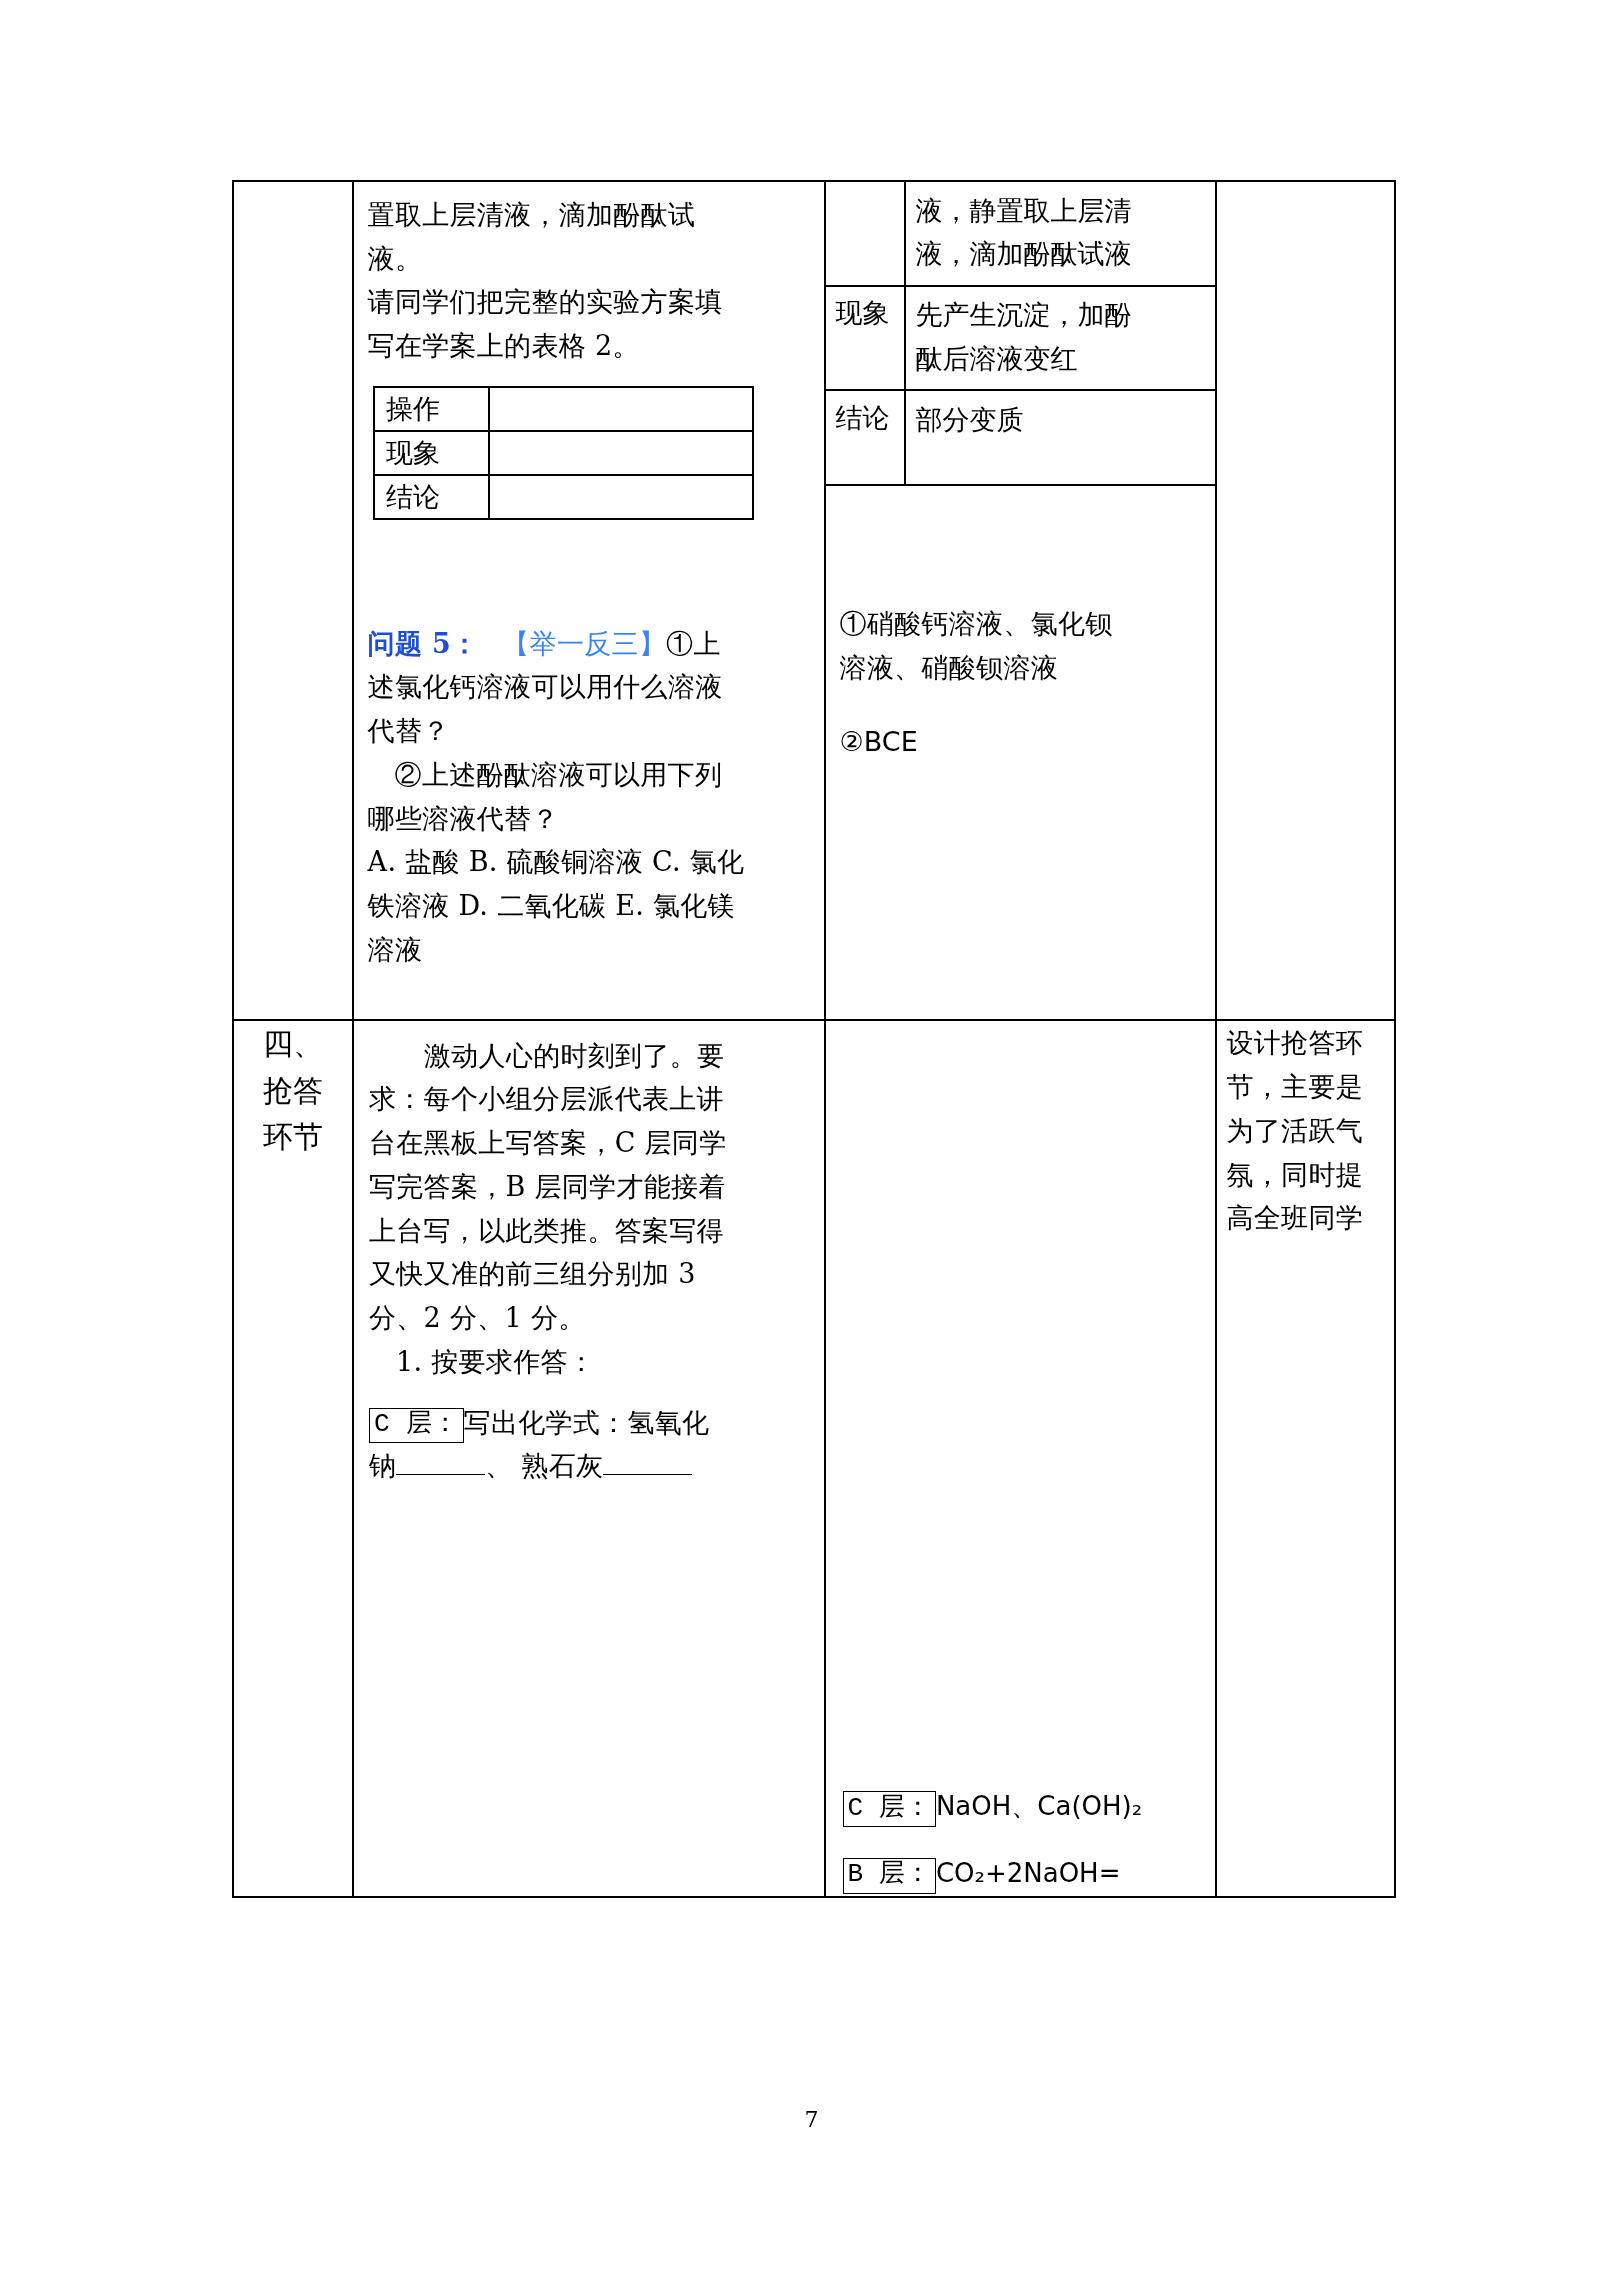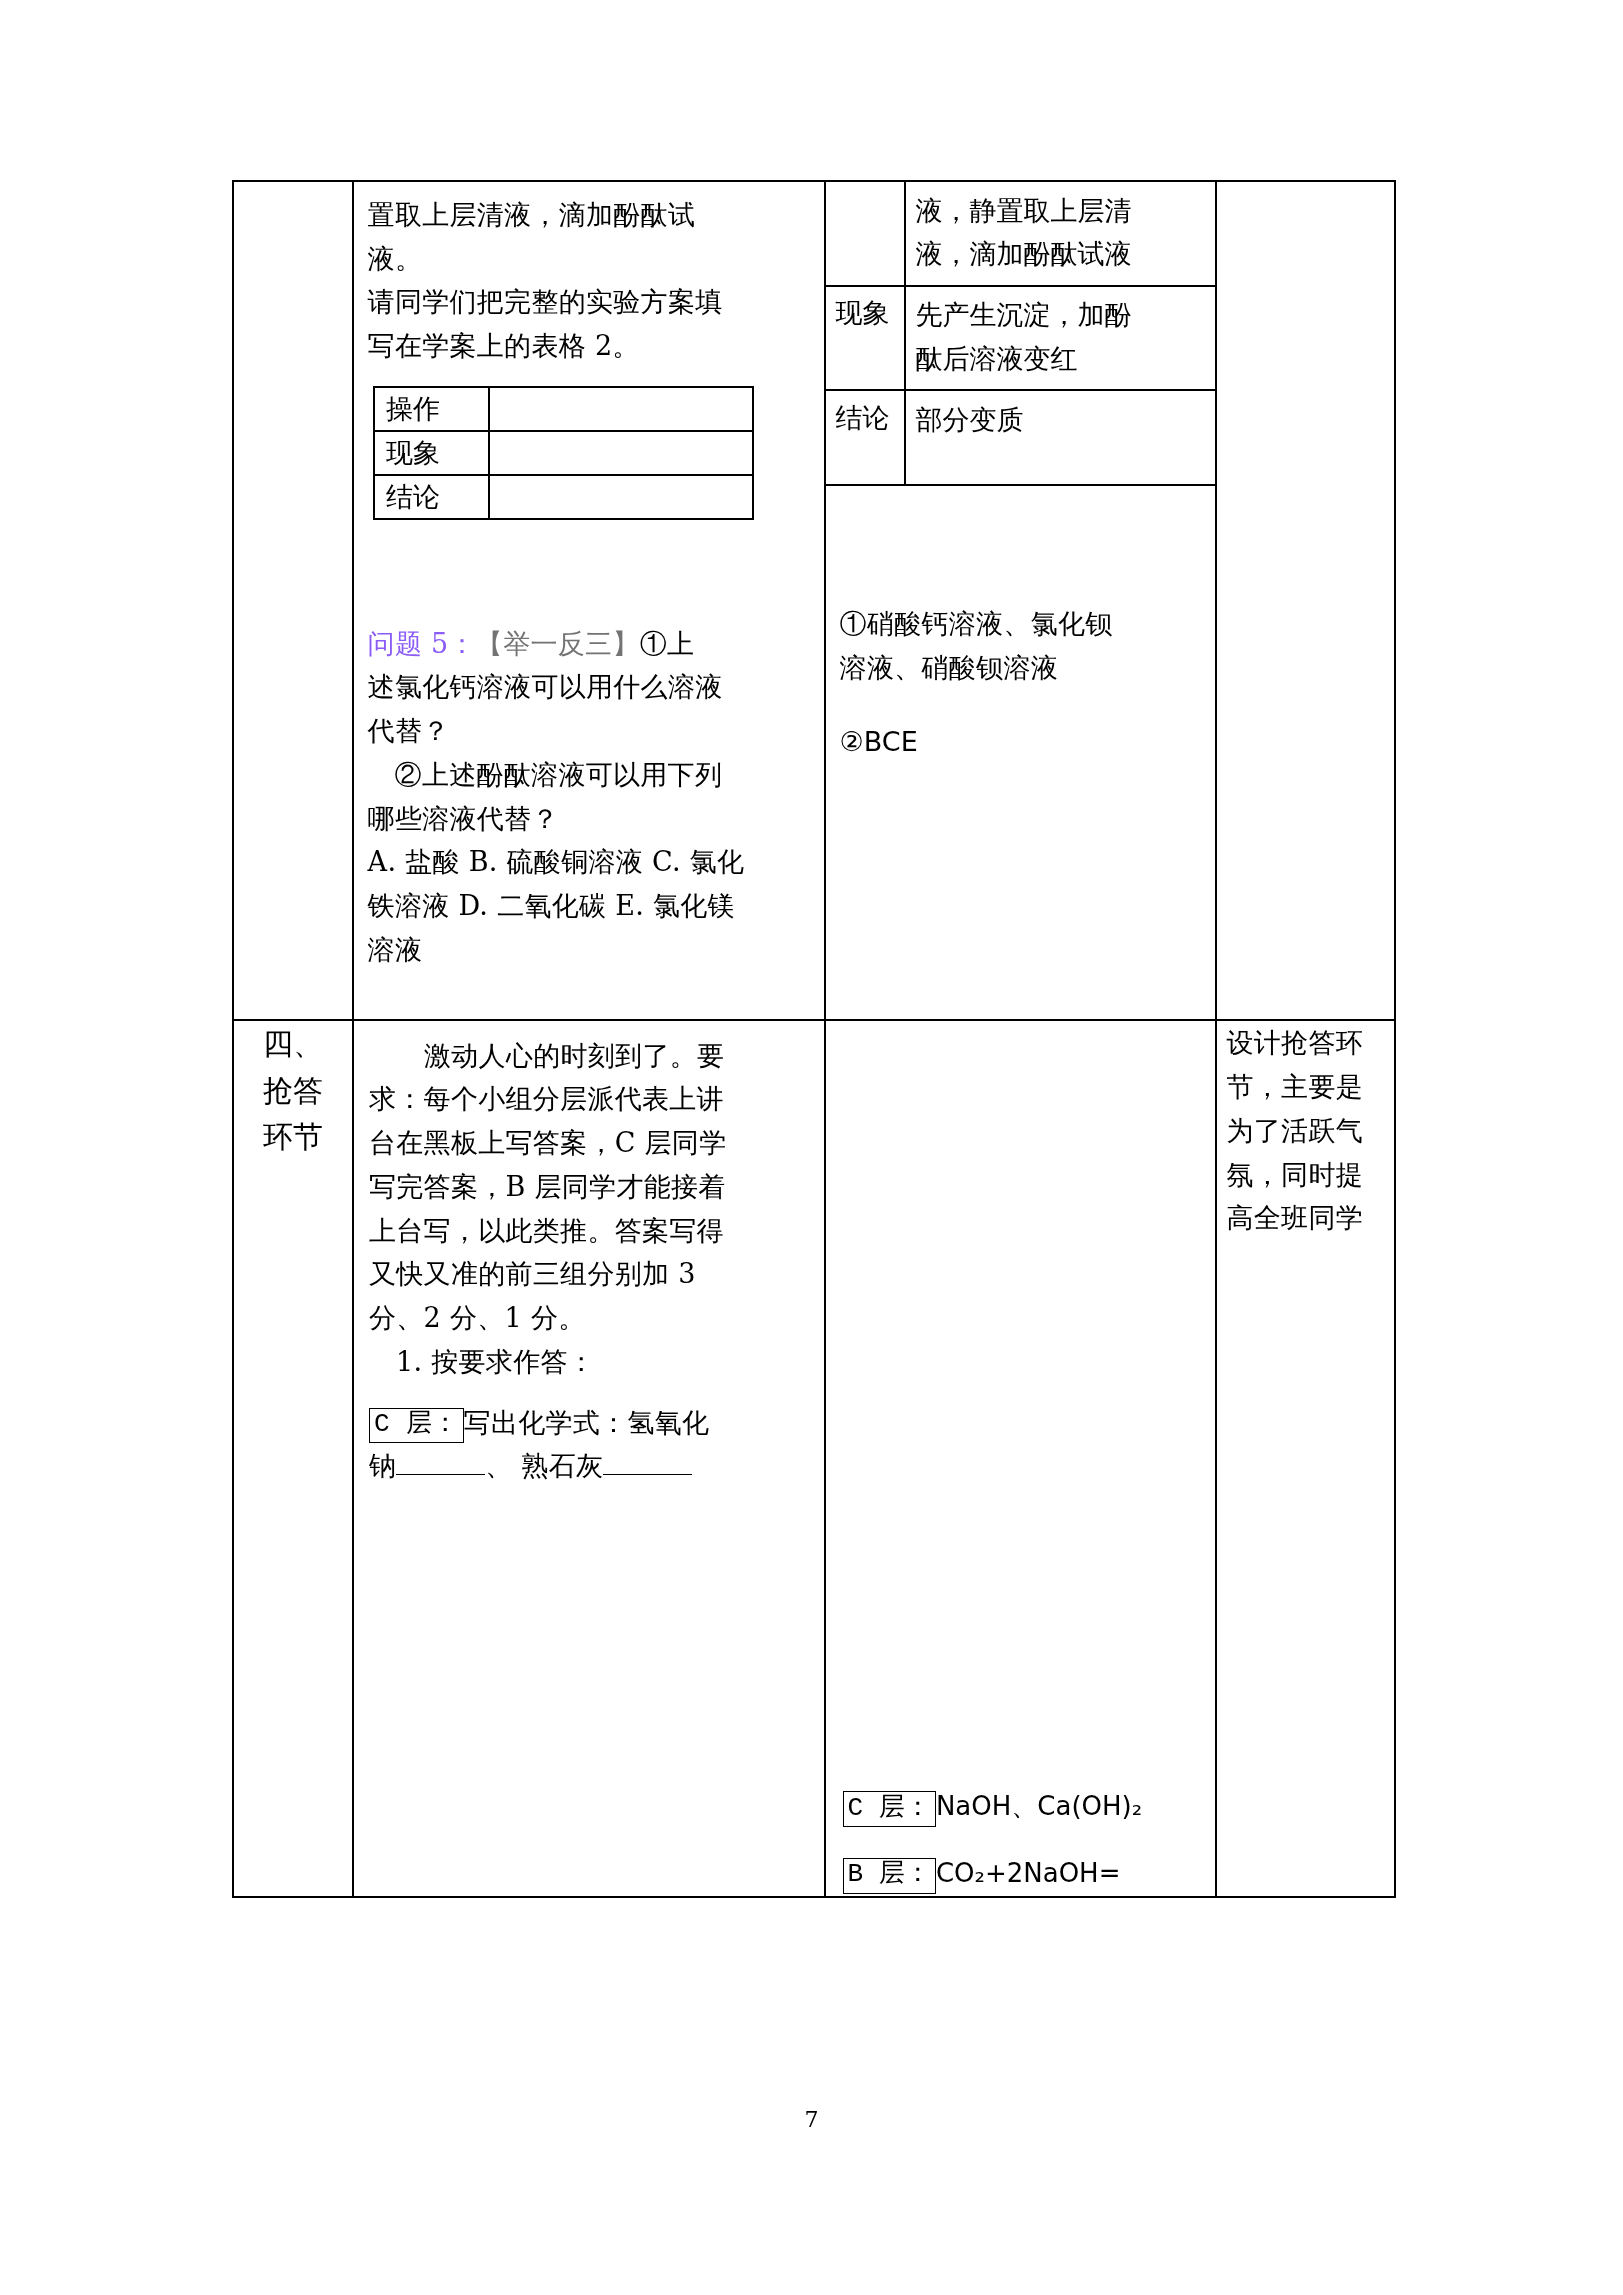--- a/index.html
+++ b/index.html
@@ -48,25 +48,26 @@
   }
   .cn-sans {
     font-family: "DejaVu Sans", "Liberation Sans", sans-serif;
     font-size: 27px;
     line-height: 1.62;
   }
   .indent2 { text-indent: 55px; }
   .indent1 { text-indent: 27px; }
 
   .red-bold {
-    color: #8b5cf6;
-    font-weight: normal;
+    color: #1d4ed8;
+    font-weight: bold;
   }
   .bracket-red {
-    color: #737373;
+    color: #3b82f6;
+    margin-left: 24px;
   }
 
   
   .inner-blank {
     border-collapse: collapse;
     table-layout: fixed;
     width: 381px;
     margin-top: 17.7px;
     margin-left: 5.5px;
   }

